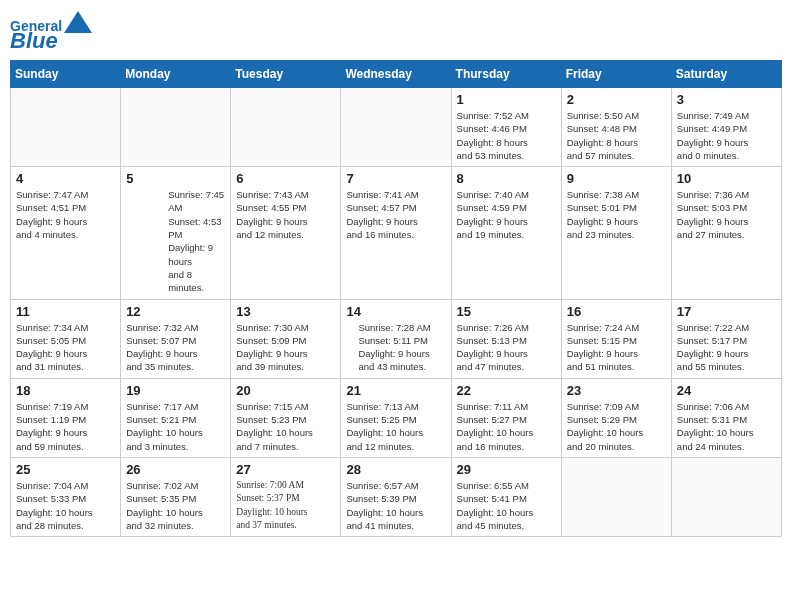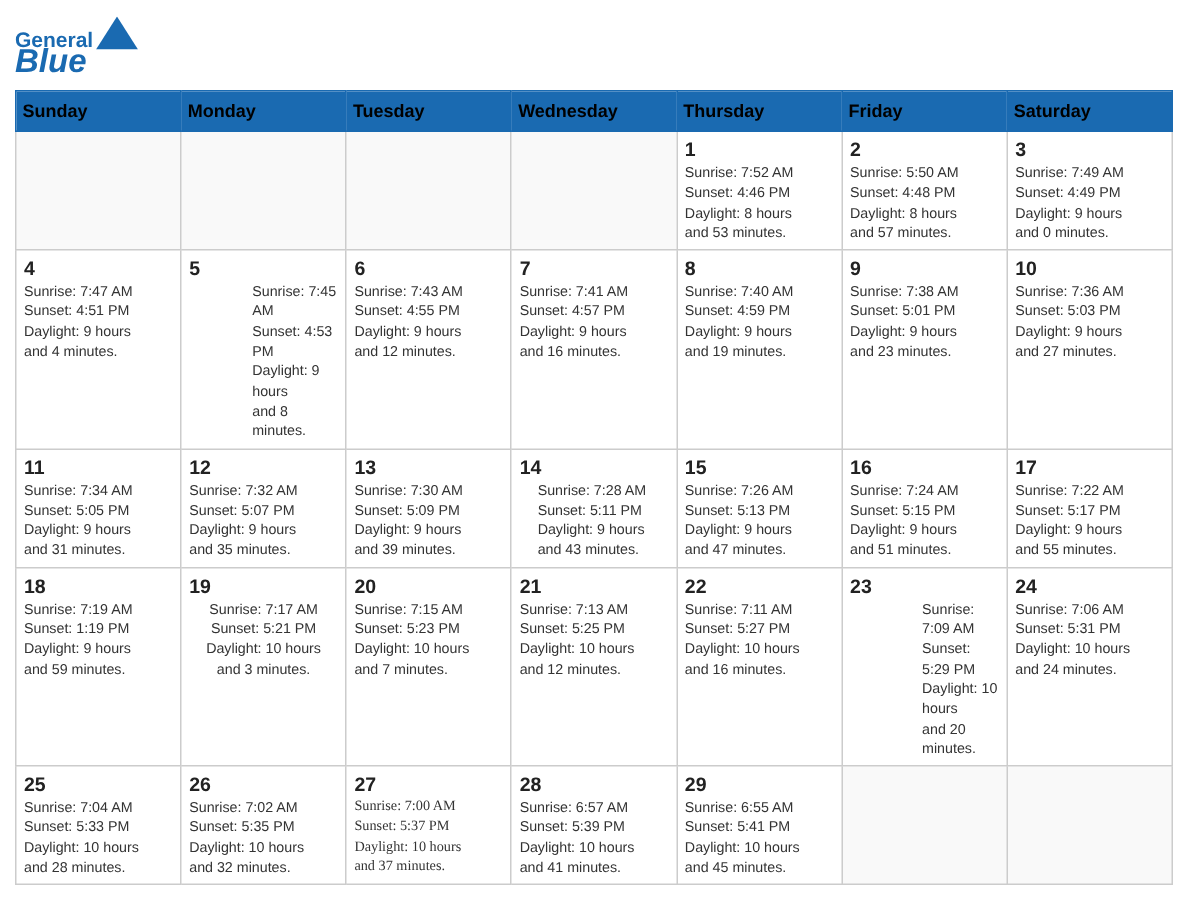--- a/index.html
+++ b/index.html
@@ -40,21 +40,21 @@
       font-weight: normal;
       color: #333;
     }
     .calendar {
       width: 100%;
       border-collapse: collapse;
       margin-top: 6px;
     }
     .calendar th {
       background-color: #1a6ab1;
-      color: #000000;
+      color: #ffffff;
       font-size: 12px;
       font-weight: bold;
       padding: 6px 4px;
       text-align: left;
       border: 1px solid #1a6ab1;
     }
     .calendar td {
       border: 1px solid #ccc;
       vertical-align: top;
       padding: 4px 5px;
@@ -246,21 +246,21 @@
       <tr>
         <td>
           <span class="day-num">18</span>
           <div class="day-info" style="white-space: pre-line;">Sunrise: 7:19 AM
 Sunset: 1:19 PM
 Daylight: 9 hours
 and 59 minutes.</div>
         </td>
         <td>
           <span class="day-num">19</span>
-          <div class="day-info" style="white-space: pre-line; text-align: center;">Sunrise: 7:17 AM
+          <div class="day-info" style="white-space: pre-line;">Sunrise: 7:17 AM
 Sunset: 5:21 PM
 Daylight: 10 hours
 and 3 minutes.</div>
         </td>
         <td>
           <span class="day-num">20</span>
           <div class="day-info" style="white-space: pre-line;">Sunrise: 7:15 AM
 Sunset: 5:23 PM
 Daylight: 10 hours
 and 7 minutes.</div>
@@ -274,21 +274,21 @@
         </td>
         <td>
           <span class="day-num">22</span>
           <div class="day-info" style="white-space: pre-line;">Sunrise: 7:11 AM
 Sunset: 5:27 PM
 Daylight: 10 hours
 and 16 minutes.</div>
         </td>
         <td>
           <span class="day-num">23</span>
-          <div class="day-info" style="white-space: pre-line; margin-left: 48px;">Sunrise: 7:09 AM
+          <div class="day-info" style="white-space: pre-line;">Sunrise: 7:09 AM
 Sunset: 5:29 PM
 Daylight: 10 hours
 and 20 minutes.</div>
         </td>
         <td>
           <span class="day-num">24</span>
           <div class="day-info" style="white-space: pre-line;">Sunrise: 7:06 AM
 Sunset: 5:31 PM
 Daylight: 10 hours
 and 24 minutes.</div>

